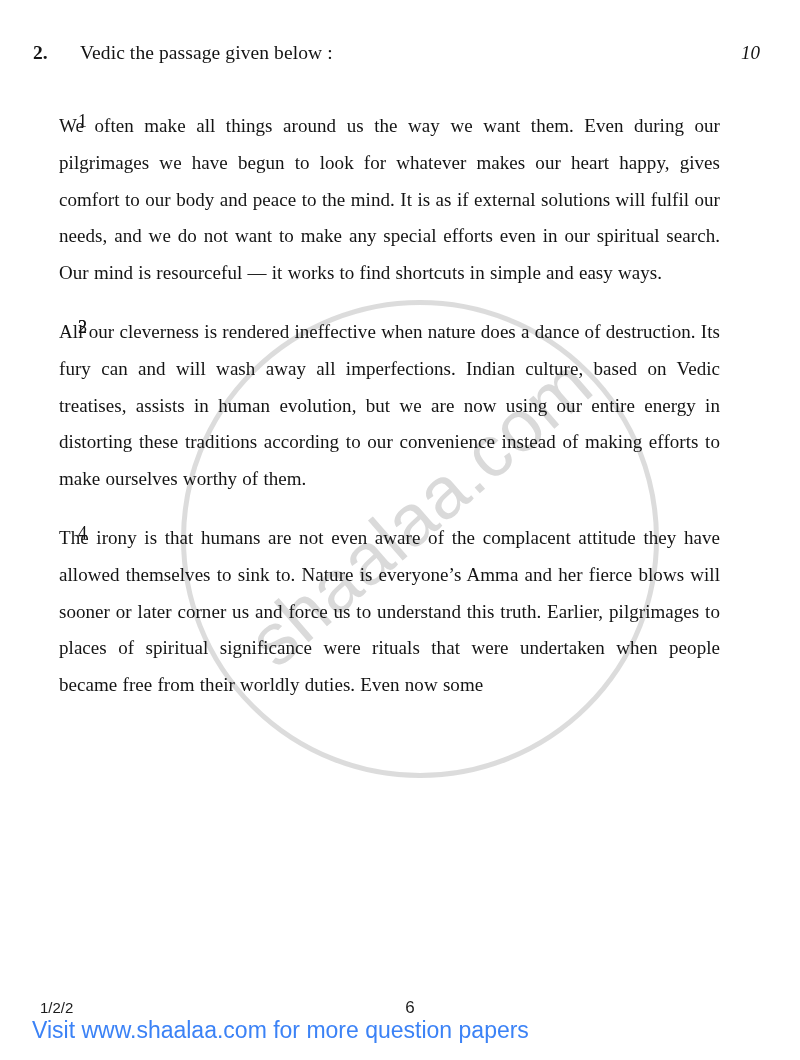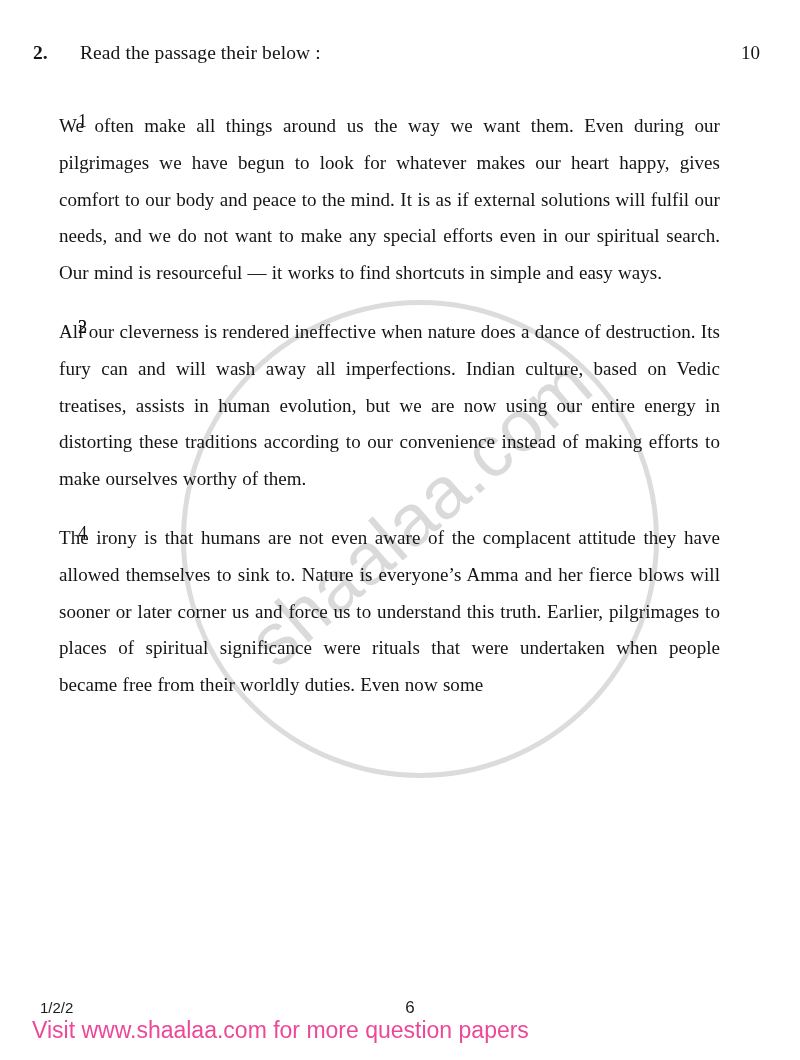--- a/index.html
+++ b/index.html
@@ -81,20 +81,21 @@
     left: 80px;
     top: 0;
     font-size: 19.5px;
     letter-spacing: .1px;
   }
   .q-marks {
     position: absolute;
     right: 40px;
     top: 0;
     font-size: 19px;
+    font-style: italic;
   }
 
   .passage {
     position: absolute;
     left: 0;
     top: 108px;
     width: 800px;
   }
   .para {
     position: relative;
@@ -149,39 +150,39 @@
     font-family: "Liberation Sans", "DejaVu Sans", sans-serif;
     font-size: 17px;
     color: #1c1c1c;
   }
   .site-banner {
     position: absolute;
     left: 22px;
     top: 1017px;
     font-family: "Liberation Sans", "DejaVu Sans", sans-serif;
     font-size: 23px;
-    color: #ec4899;
+    color: #3b82f6;
     white-space: nowrap;
   }
 </style>
 </head>
 <body>
 
 <div id="page">
 
   <div class="watermark-layer">
     <div class="wm-circle"></div>
     <div class="wm-text">shaalaa.com</div>
   </div>
 
   <div class="content-layer">
 
     <div class="q-header">
       <span class="q-number">2.</span>
-      <span class="q-instruction">Read the passage their below :</span>
+      <span class="q-instruction">Vedic the passage given below :</span>
       <span class="q-marks">10</span>
     </div>
 
     <div class="passage">
 
       <div class="para">
         <span class="para-num">1</span>
         <div class="para-text">We often make all things around us the way we want them. Even during our pilgrimages we have begun to look for whatever makes our heart happy, gives comfort to our body and peace to the mind. It is as if external solutions will fulfil our needs, and we do not want to make any special efforts even in our spiritual search. Our mind is resourceful — it works to find shortcuts in simple and easy ways.</div>
       </div>
 

